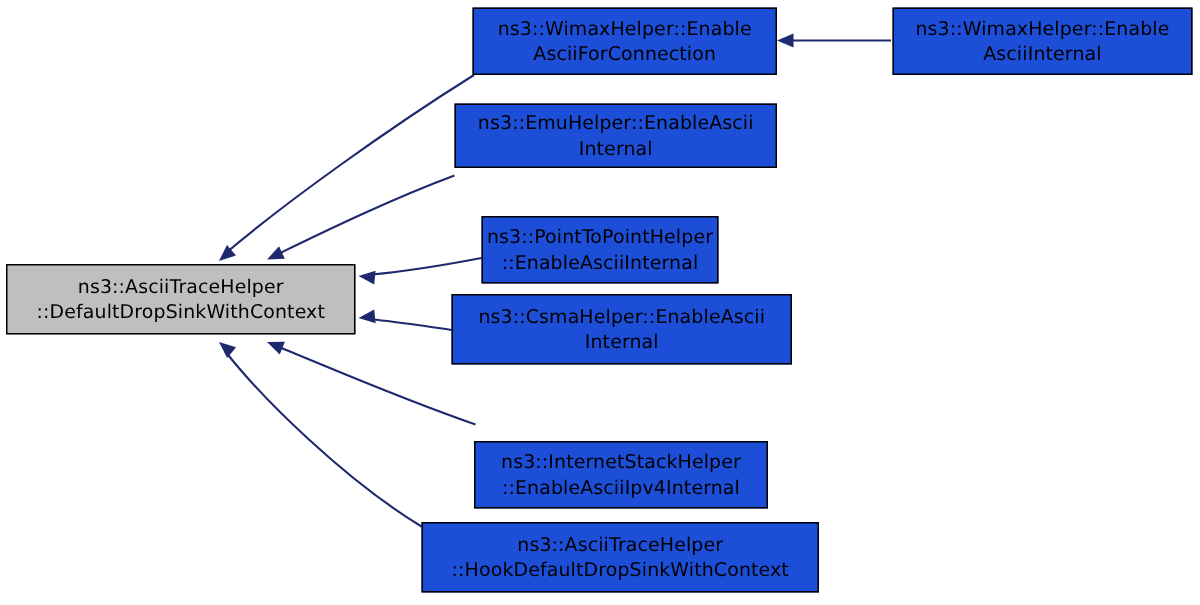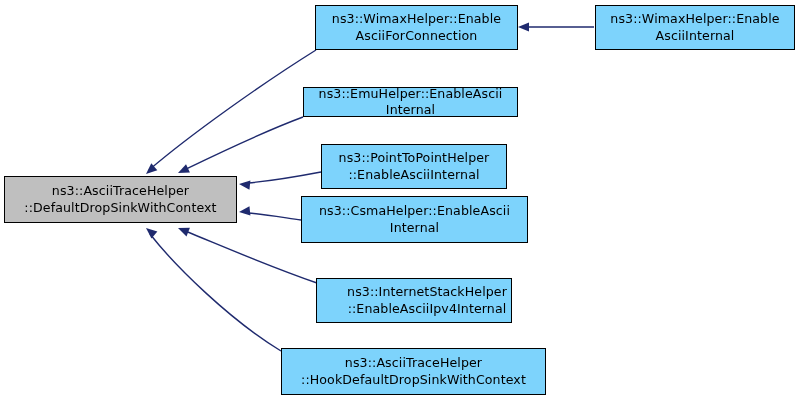--- a/index.html
+++ b/index.html
@@ -20,21 +20,21 @@
     left: 0;
     top: 0;
     width: 800px;
     height: 403px;
     pointer-events: none;
   }
   .node {
     position: absolute;
     box-sizing: border-box;
     border: 1px solid #000000;
-    background: #7dd3fc;
+    background: #1d4ed8;
     display: flex;
     align-items: center;
     justify-content: center;
     text-align: center;
     line-height: 1.30;
     color: #000000;
     font-size: 12.6px;
     letter-spacing: 0.1px;
     z-index: 2;
   }
@@ -88,33 +88,33 @@
 ::DefaultDropSinkWithContext</span>
       </div>
       <div class="node" style="left: 315px; top: 5px; width: 203px; height: 45px;">
         <span class="node-label">ns3::WimaxHelper::Enable
 AsciiForConnection</span>
       </div>
       <div class="node" style="left: 595px; top: 5px; width: 200px; height: 45px;">
         <span class="node-label">ns3::WimaxHelper::Enable
 AsciiInternal</span>
       </div>
-      <div class="node" style="left: 303px; top: 87px; width: 215px; height: 30px;">
+      <div class="node" style="left: 303px; top: 69px; width: 215px; height: 43px;">
         <span class="node-label">ns3::EmuHelper::EnableAscii
 Internal</span>
       </div>
-      <div class="node" style="left: 321px; top: 144px; width: 186px; height: 45px;">
+      <div class="node" style="left: 321px; top: 144px; width: 158px; height: 45px;">
         <span class="node-label">ns3::PointToPointHelper
 ::EnableAsciiInternal</span>
       </div>
       <div class="node" style="left: 301px; top: 196px; width: 227px; height: 47px;">
         <span class="node-label">ns3::CsmaHelper::EnableAscii
 Internal</span>
       </div>
-      <div class="node" style="left: 316px; top: 278px; width: 196px; height: 45px; justify-content: flex-end;">
+      <div class="node" style="left: 316px; top: 294px; width: 196px; height: 45px;">
         <span class="node-label">ns3::InternetStackHelper
 ::EnableAsciiIpv4Internal</span>
       </div>
       <div class="node" style="left: 281px; top: 348px; width: 265px; height: 47px;">
         <span class="node-label">ns3::AsciiTraceHelper
 ::HookDefaultDropSinkWithContext</span>
       </div>
     </div>
 </div>
 

